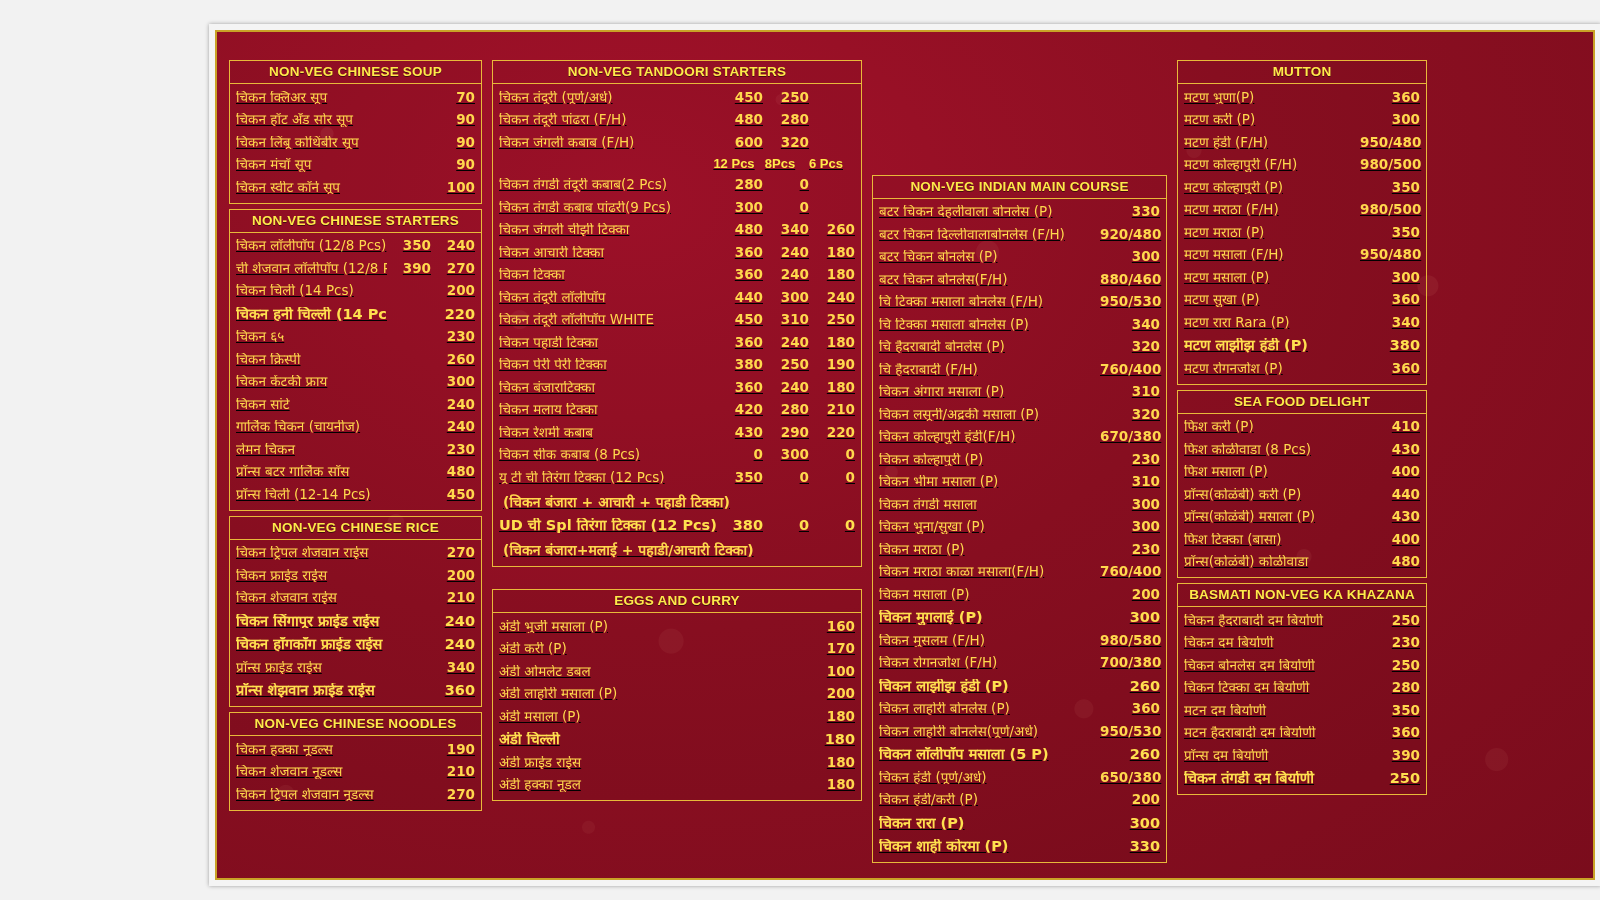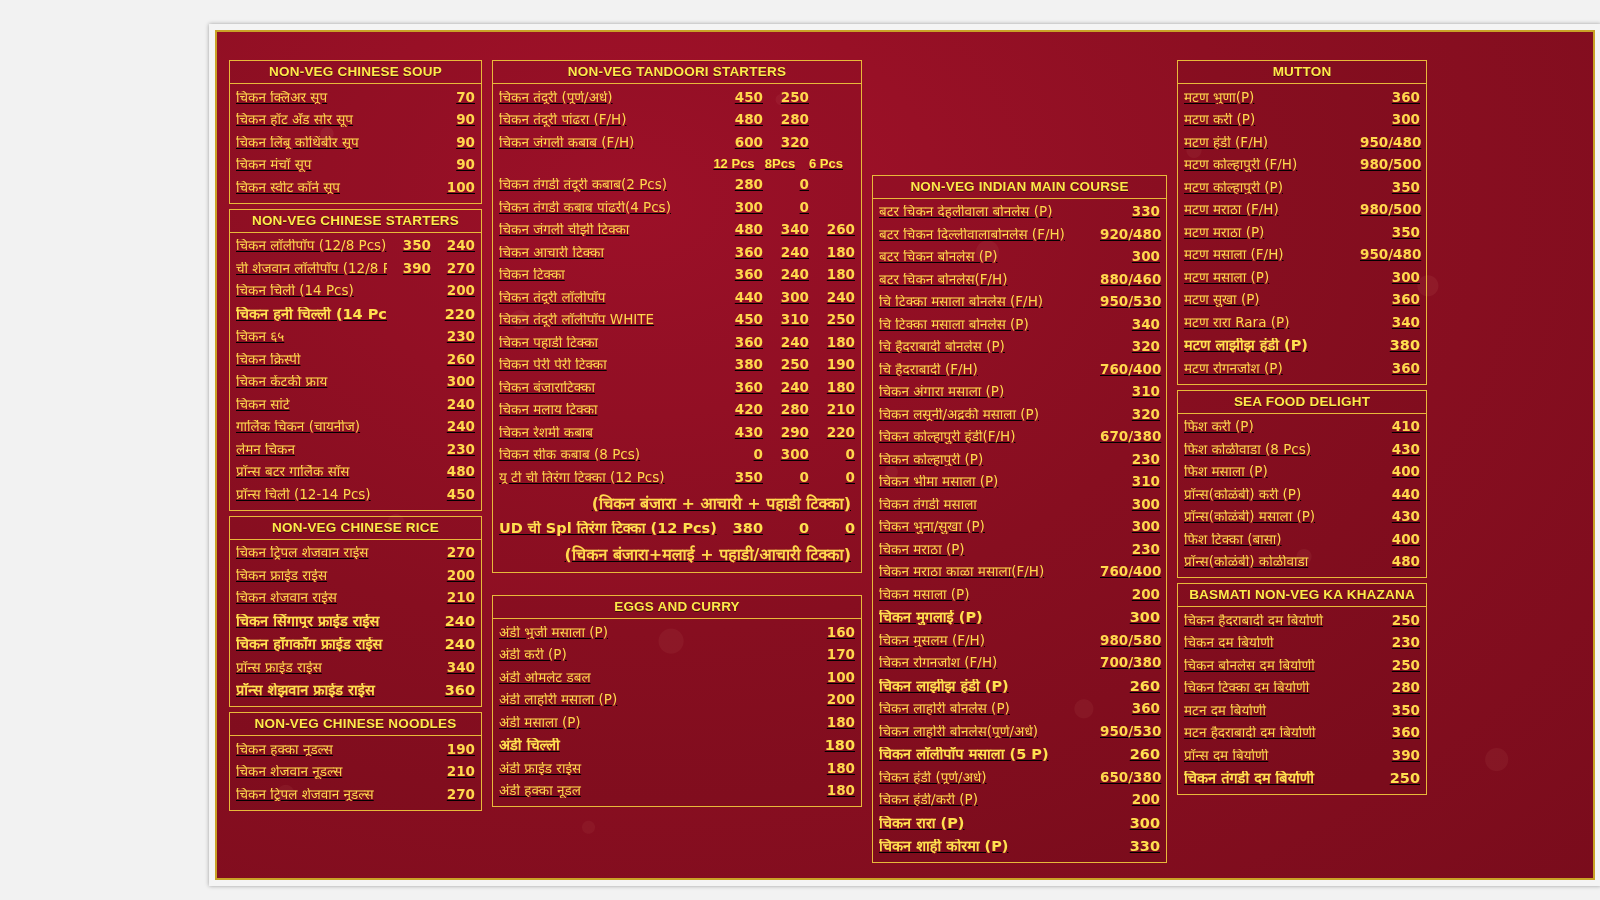--- a/index.html
+++ b/index.html
@@ -122,23 +122,23 @@
     display: flex;
     justify-content: flex-end;
     color: #ffe94a;
     font-weight: bold;
     font-size: 13px;
     padding: 2px 6px 3px 6px;
     font-family: "Liberation Sans", sans-serif;
   }
   .subhead span { text-align: center; }
   .note {
-    text-align: right;
+    text-align: left;
     color: #ffd84d;
-    font-size: 16px;
+    font-size: 14px;
     font-weight: bold;
     padding: 3px 4px;
   }
 </style>
 </head>
 <body>
 
 <div id="page">
   <div class="menu-sheet">
     <div class="menu-inner">
@@ -313,21 +313,21 @@
                   <span style="width: 46px;">8Pcs</span>
                   <span style="width: 46px;">6 Pcs</span>
                 </div>
                 <div class="row">
                   <span class="nm">चिकन तंगडी तंदूरी कबाब(2 Pcs)</span>
                   <span class="pr w3">280</span>
                   <span class="pr w3">0</span>
                   <span class="pr w3"></span>
                 </div>
                 <div class="row">
-                  <span class="nm">चिकन तंगडी कबाब पांढरी(4 Pcs)</span>
+                  <span class="nm">चिकन तंगडी कबाब पांढरी(9 Pcs)</span>
                   <span class="pr w3">300</span>
                   <span class="pr w3">0</span>
                   <span class="pr w3"></span>
                 </div>
                 <div class="row">
                   <span class="nm">चिकन जंगली चीझी टिक्का</span>
                   <span class="pr w3">480</span>
                   <span class="pr w3">340</span>
                   <span class="pr w3">260</span>
                 </div>

